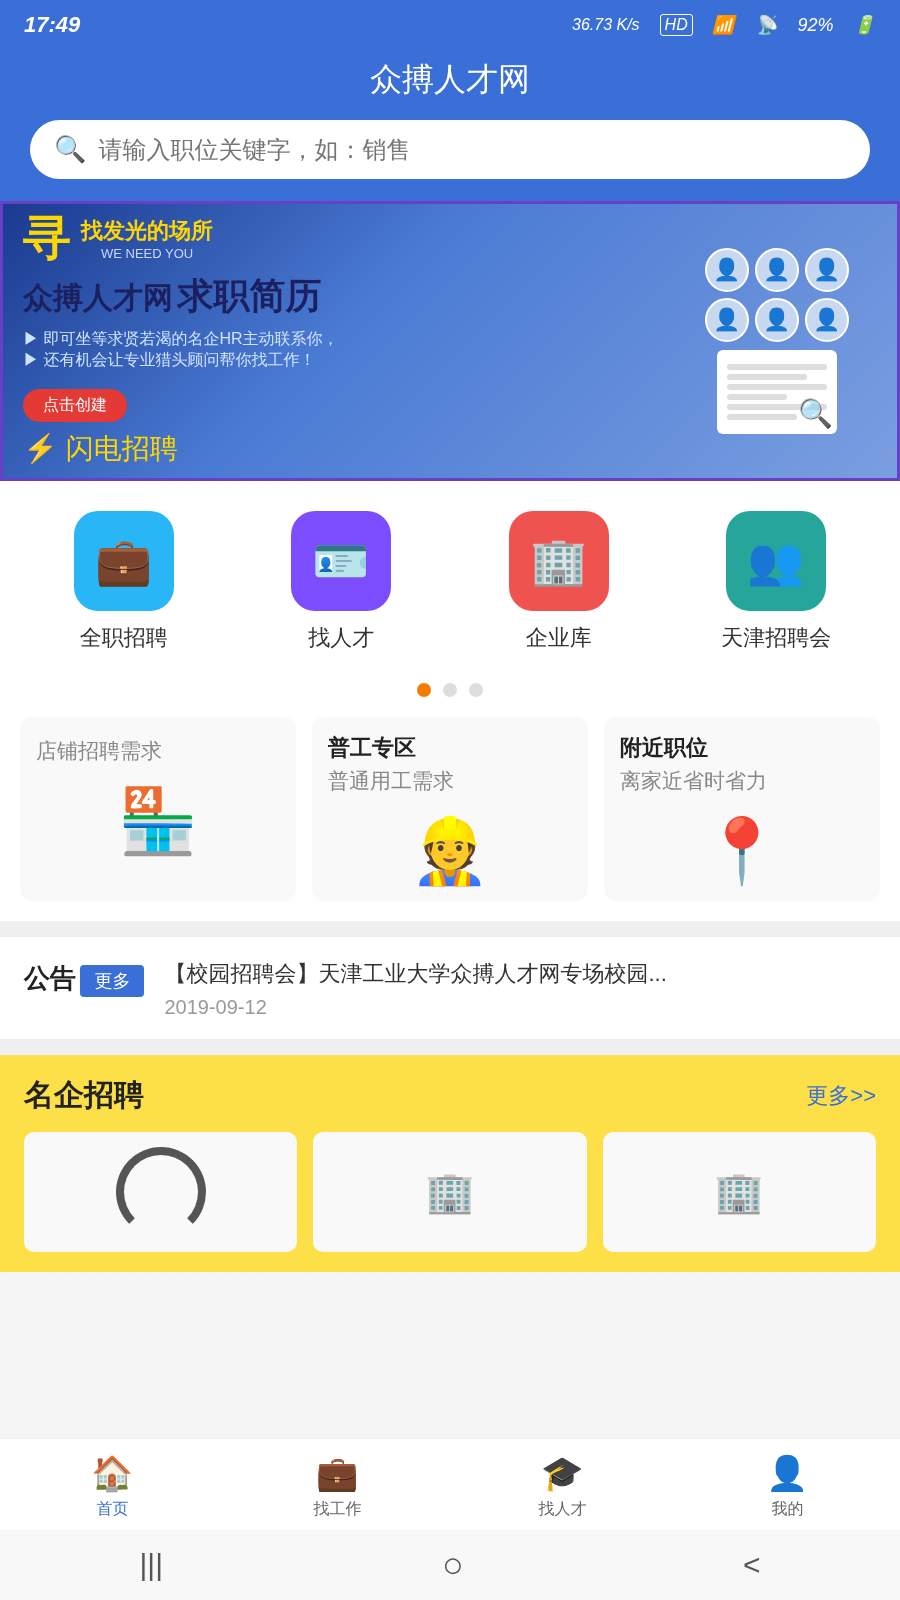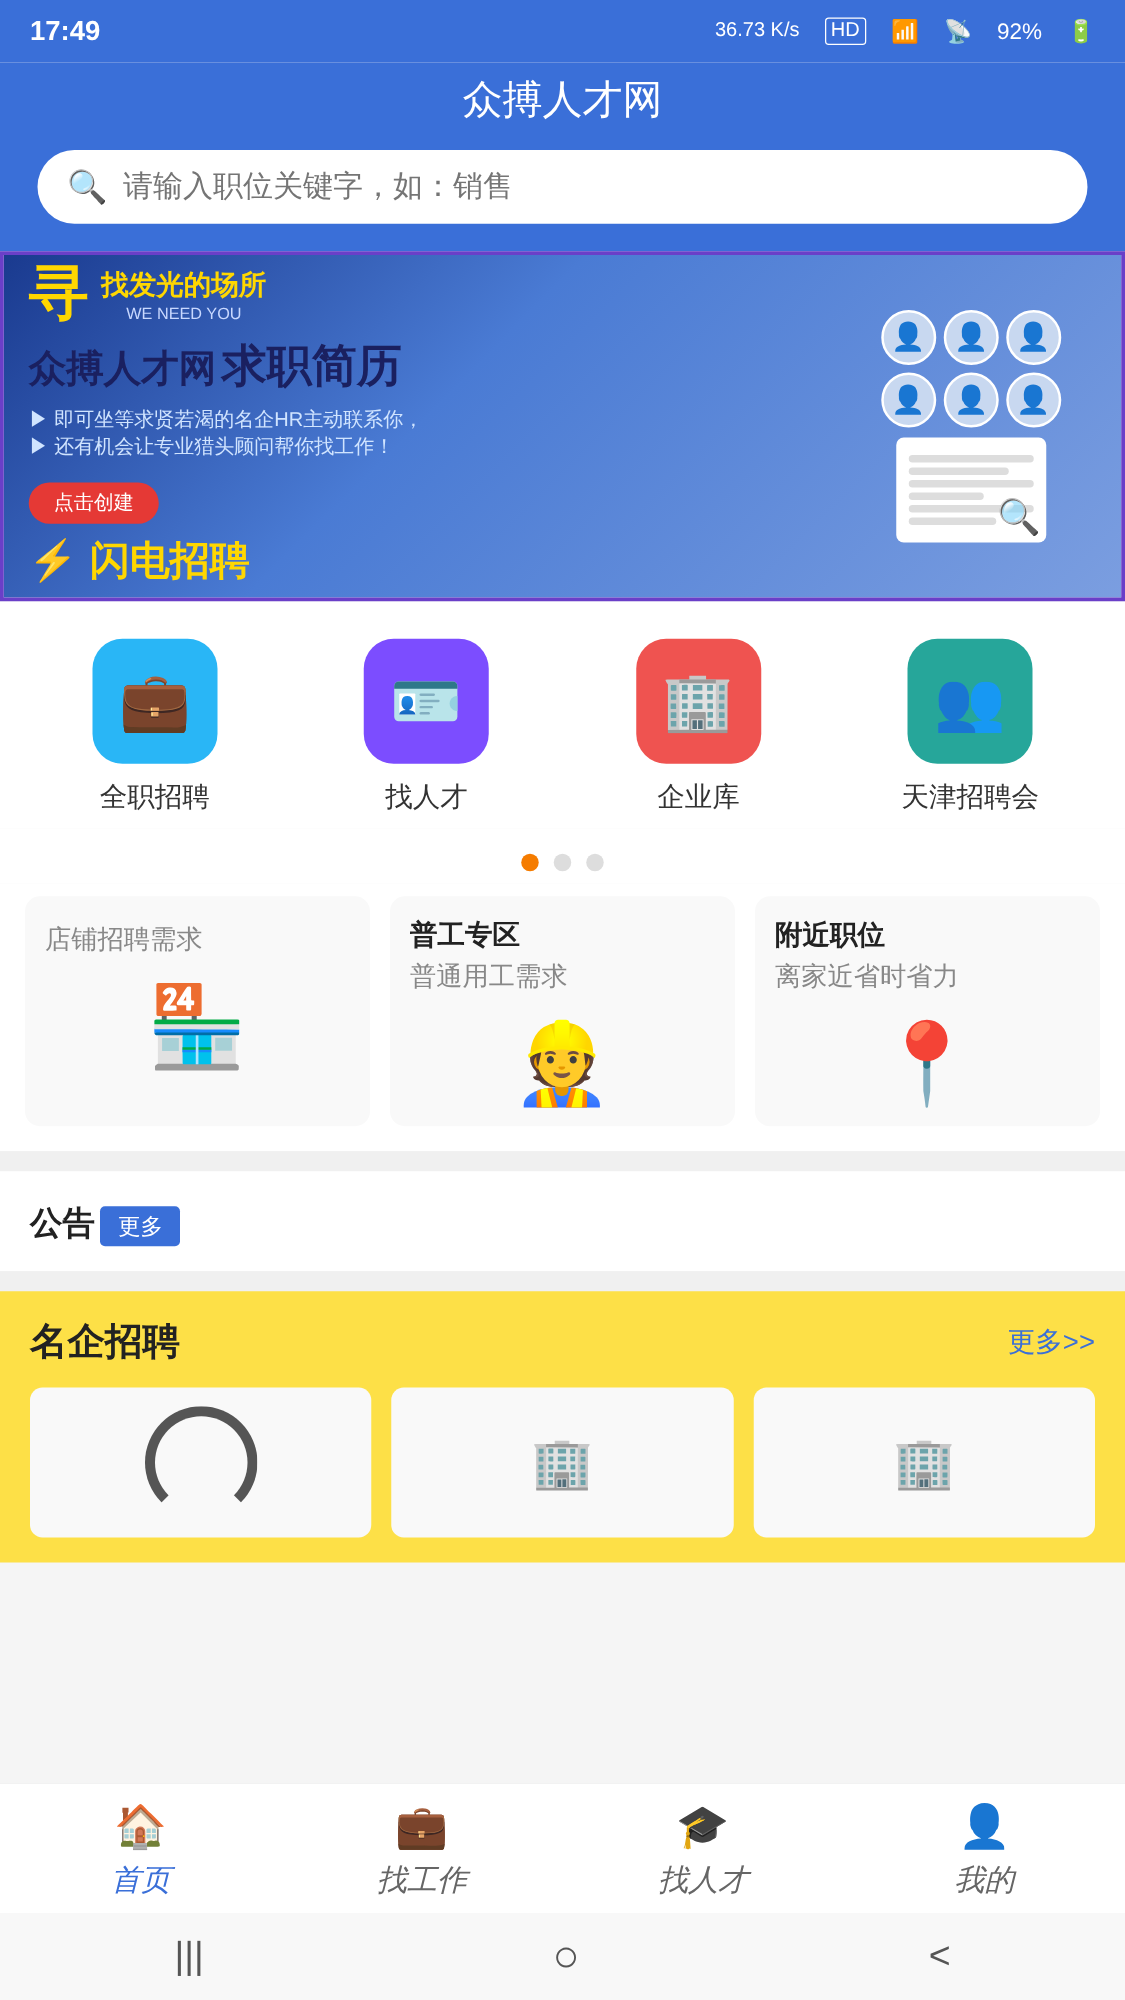--- a/index.html
+++ b/index.html
@@ -17,20 +17,21 @@
     .status-bar {
       background: #3a6fd8;
       height: 50px;
       display: flex;
       align-items: center;
       justify-content: space-between;
       padding: 0 24px;
       color: white;
       font-size: 22px;
       font-weight: 500;
+      font-style: italic;
     }
     .status-bar .time { font-weight: 600; }
     .status-bar .right-icons { display: flex; align-items: center; gap: 20px; font-size: 18px; }
 
     
     .header {
       background: #3a6fd8;
       text-align: center;
       padding: 8px 0 18px 0;
       color: white;
@@ -87,22 +88,22 @@
     .banner-btn {
       background: #e53935;
       color: white;
       border-radius: 20px;
       padding: 6px 20px;
       font-size: 16px;
       display: inline-block;
       margin-top: 8px;
     }
     .banner-logo {
-      font-size: 32px;
-      font-weight: 700;
+      font-size: 28px;
+      font-weight: 400;
       color: #ffd700;
       margin-top: 8px;
     }
     .banner-right {
       width: 200px;
       display: flex;
       flex-direction: column;
       align-items: center;
       gap: 8px;
     }
@@ -326,21 +327,21 @@
     }
     .nav-item {
       display: flex;
       flex-direction: column;
       align-items: center;
       gap: 6px;
       cursor: pointer;
     }
     .nav-icon { font-size: 34px; color: #666; }
     .nav-icon.active { color: #3a6fd8; }
-    .nav-label { font-size: 24px; color: #666; font-style: italic; }
+    .nav-label { font-size: 16px; color: #666; }
     .nav-label.active { color: #3a6fd8; }
 
     
     .system-nav {
       position: fixed;
       bottom: 0;
       left: 0;
       width: 900px;
       height: 70px;
       background: #f8f8f8;
@@ -471,20 +472,24 @@
     </div>
   </div>
 
 <div class="section-divider"></div>
 
 <div class="notice-section">
   <div>
     <span class="notice-label">公告</span>
     <div class="notice-more-btn">更多</div>
   </div>
+  <div class="notice-content">
+    <div class="notice-text">【校园招聘会】天津工业大学众搏人才网专场校园...</div>
+    <div class="notice-date">2019-09-12</div>
+  </div>
 </div>
 
 <div class="section-divider"></div>
 
 <div class="famous-section">
   <div class="famous-header">
     <span class="famous-title">名企招聘</span>
     <span class="famous-more">更多&gt;&gt;</span>
   </div>
   <div class="famous-grid">

